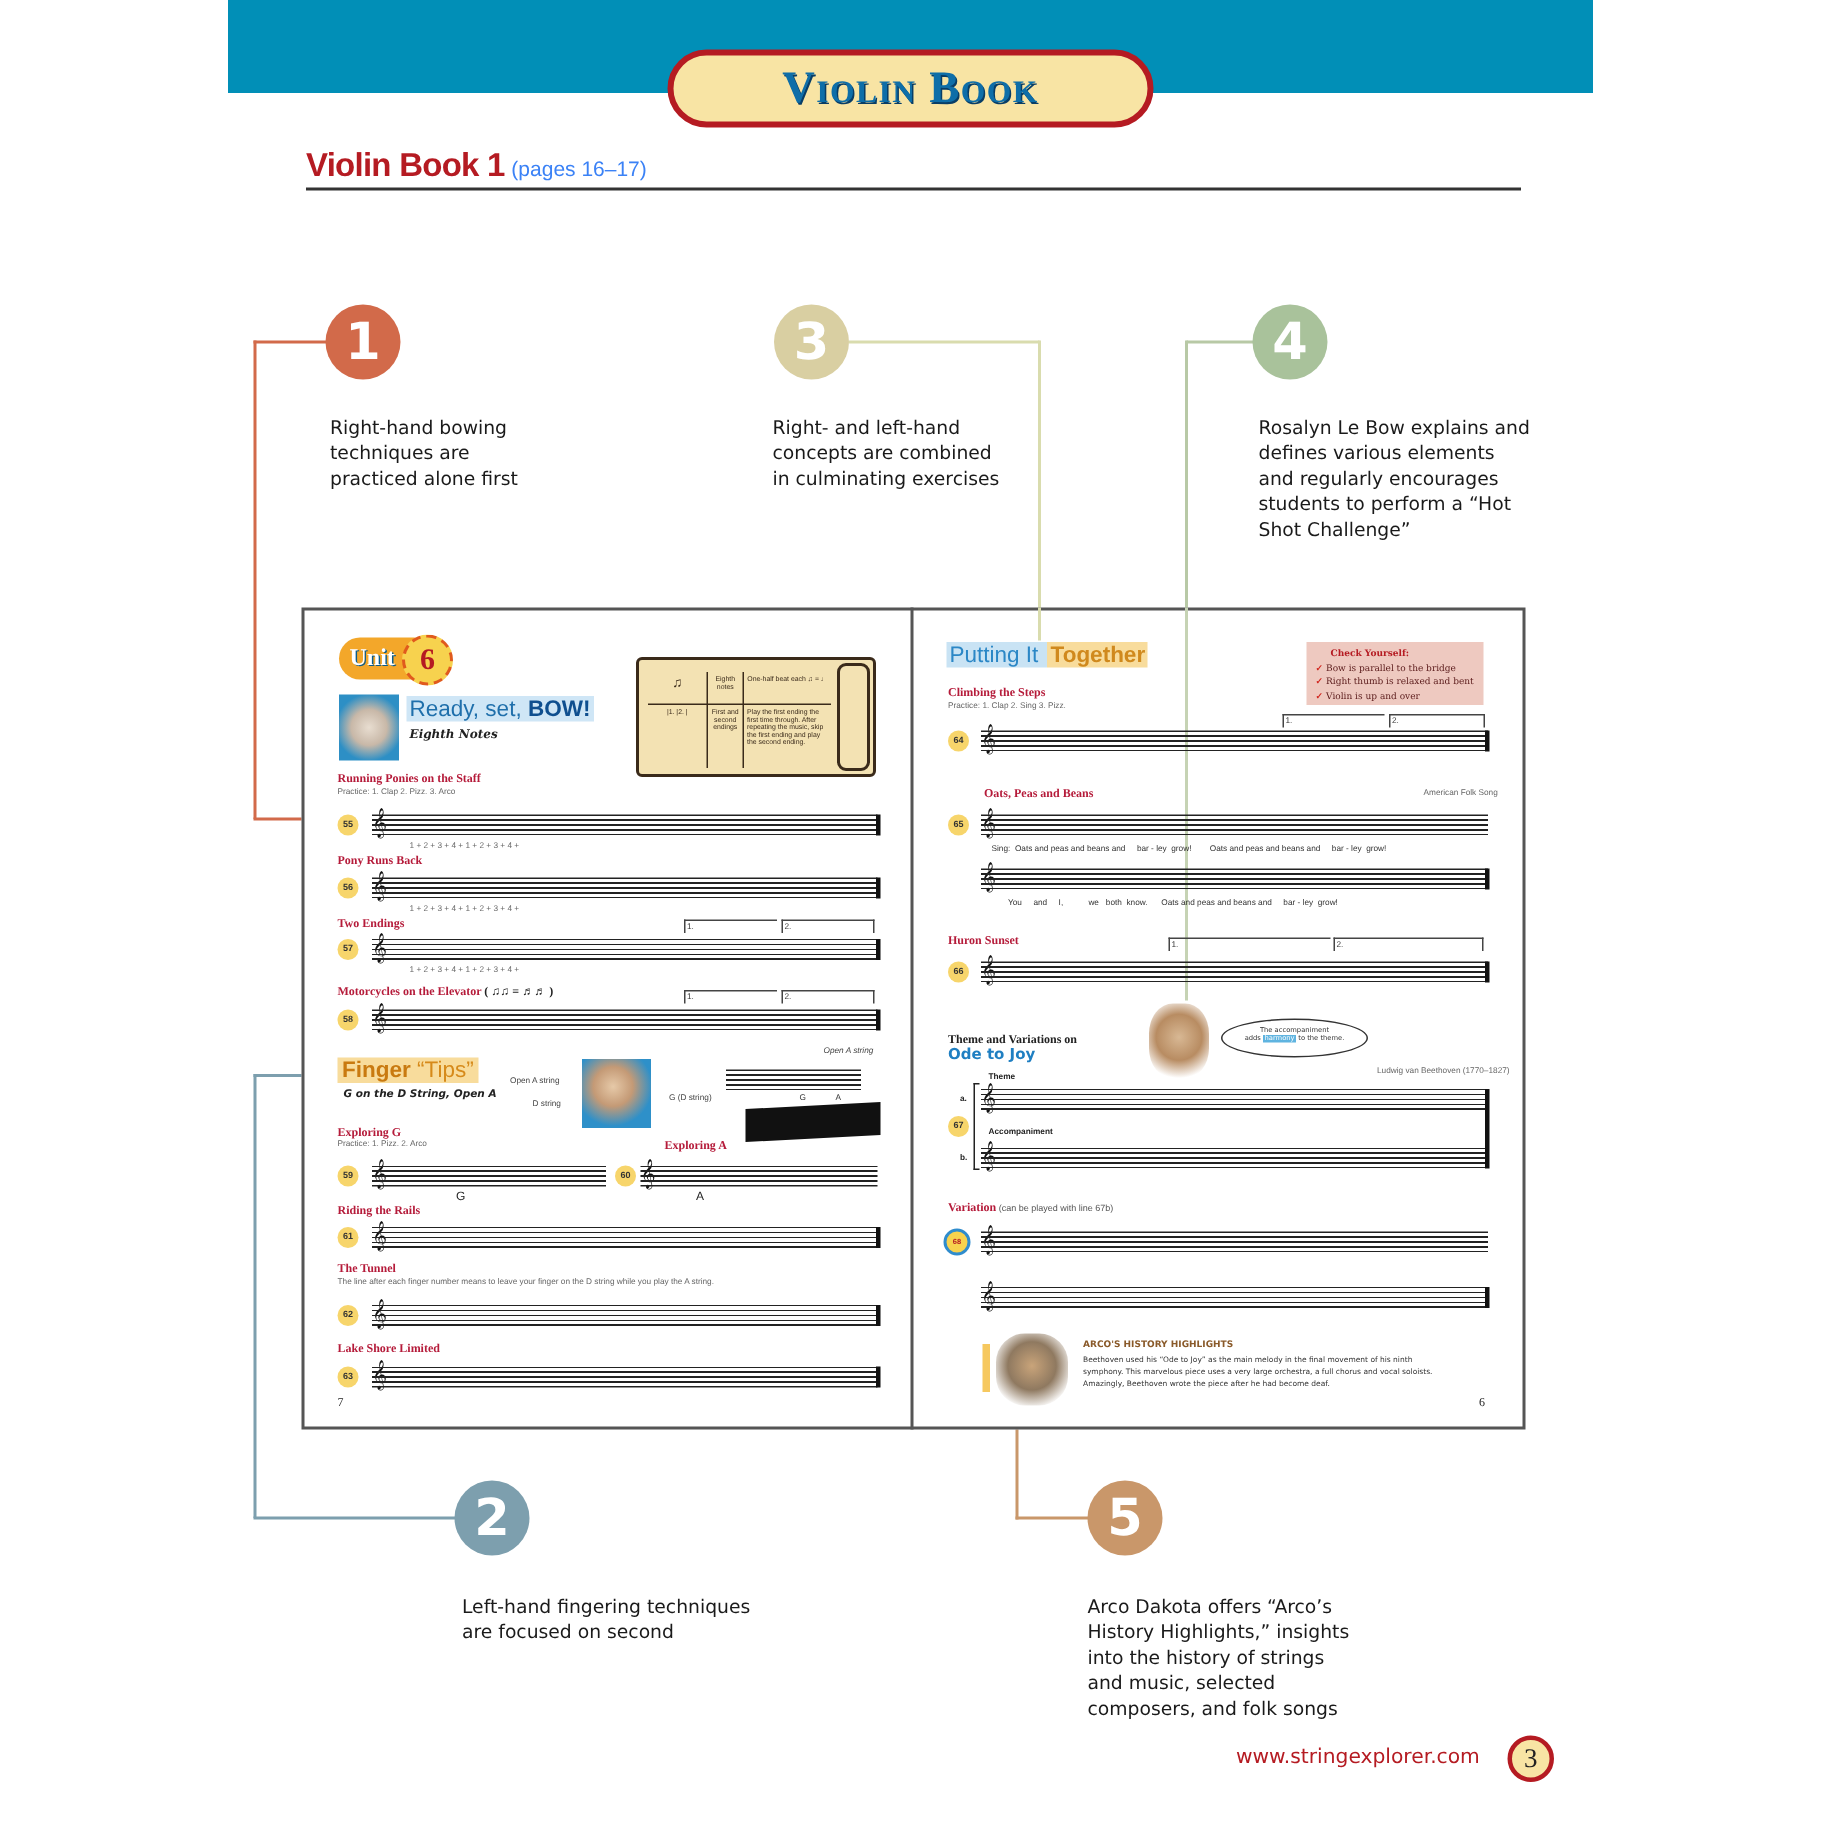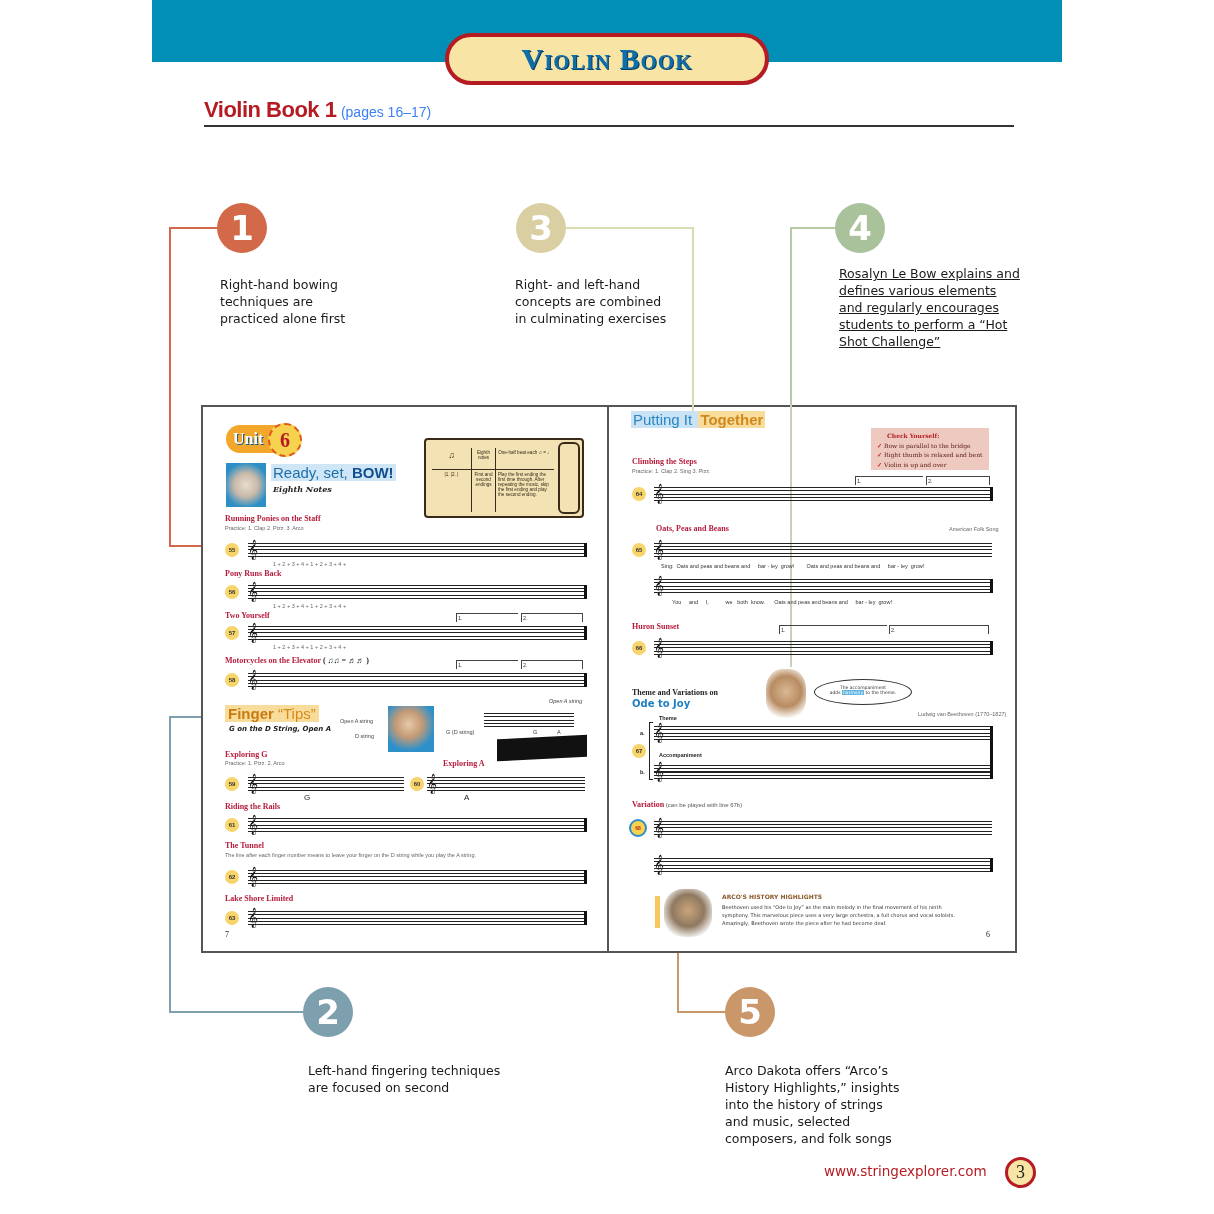--- a/index.html
+++ b/index.html
@@ -46,21 +46,21 @@
   .scroll-grid { position:absolute; left:6px; top:8px; width:122px; height:64px; display:grid; grid-template-columns: 40px 24px 58px; grid-template-rows: 22px 42px; }
   .scroll-grid div { border-right: 1px solid #3a2a1a; border-bottom: 1px solid #3a2a1a; padding: 2px; text-align:center; }
   .scroll-roll { position:absolute; right:2px; top:2px; width:22px; height:72px; border:2px solid #3a2a1a; border-radius: 6px; background:#f3e2b3; }
 
   .finger-tips { left: 225px; top: 705px; background: #f8dc9c; padding: 0 3px; font-family:"Liberation Sans", sans-serif; font-size: 15px; color: #d68a1a; }
   .finger-tips b { color: #c97a10; }
   .finger-sub { left: 229px; top: 725px; font-family:"DejaVu Sans", sans-serif; font-style: italic; font-weight: bold; font-size: 7px; color:#222; }
   .hand-photo { left: 388px; top: 706px; width: 46px; height: 46px; background: radial-gradient(circle at 45% 40%, #e6c9a8 0, #c49a76 35%, #2e90c9 70%); }
   .fingerboard { left: 497px; top: 737px; width: 90px; height: 22px; background: #111; transform: skewY(-3deg); }
 
-  .putting { left: 631px; top: 411px; font-family:"Liberation Sans", sans-serif; font-size: 15px; }
+  .putting { left: 631px; top: 428px; font-family:"Liberation Sans", sans-serif; font-size: 15px; }
   .putting .a { background: #c9e3f4; color: #2b87c6; padding: 0 2px; }
   .putting .b { background: #f8dc9c; color: #d0891d; font-weight: bold; padding: 0 2px; }
   .check-box { left: 871px; top: 428px; width: 118px; height: 42px; background: #eec9c0; padding: 3px 6px; font-family:"DejaVu Serif", serif; font-size: 6px; line-height: 9.5px; color: #5a1a1a; }
   .check-box .head { font-weight:bold; color:#b51b22; padding-left: 10px; }
   .check-box .ck { color:#d1261e; font-weight:bold; margin-right:2px; }
 
   .rosalyn { left: 766px; top: 669px; width: 40px; height: 50px; border-radius: 40%; background: radial-gradient(circle at 50% 45%, #d8b894 0, #b88c62 45%, #fff 80%); }
   .bubble { left: 814px; top: 679px; width: 98px; height: 26px; border: 1px solid #333; border-radius: 50%; font-family: "DejaVu Sans", sans-serif; font-size: 4.5px; text-align:center; padding-top: 5px; color:#333; }
   .bubble .hl { background:#5fb4e0; color:#fff; padding:0 1px; }
   .ode-h1 { left: 632px; top: 688px; font-family:"Liberation Serif", serif; font-weight:bold; font-size: 8px; color:#222; }
@@ -112,21 +112,21 @@
   <div>Right- and left-hand</div>
     <div>concepts are combined</div>
     <div>in culminating exercises</div>
 </div>
 
 <div class="abs line" style="left:791px;top:227px;width:45px;height:2px;background:#b8c9a6;"></div>
 <div class="abs line" style="left:790px;top:227px;width:2px;height:440px;background:#b8c9a6;"></div>
 <div class="abs num-circle" style="left:835px;top:203px;background:#a9c29b;">
     <span>4</span>
   </div>
-<div class="abs callout-text" style="left:839px;top:265px;text-decoration:underline;">
+<div class="abs callout-text" style="left:839px;top:276px;">
   <div>Rosalyn Le Bow explains and</div>
     <div>defines various elements</div>
     <div>and regularly encourages</div>
     <div>students to perform a “Hot</div>
     <div>Shot Challenge”</div>
 </div>
 
 <div class="abs line" style="left:169px;top:716px;width:52px;height:2px;background:#7d9fae;"></div>
 <div class="abs line" style="left:169px;top:716px;width:2px;height:296px;background:#7d9fae;"></div>
 <div class="abs line" style="left:169px;top:1011px;width:135px;height:2px;background:#7d9fae;"></div>
@@ -187,21 +187,21 @@
 <div class="abs staff-end" style="left:584px;top:543px;"></div>
 <div class="abs tiny" style="left:273px;top:561px;">1 + 2 + 3 + 4 +   1 + 2 + 3 + 4 +</div>
 
 <div class="abs tune-title" style="left:225px;top:569px;">Pony Runs Back</div>
 <div class="abs line-num" style="left:225px;top:585px;">56</div>
 <div class="abs clef" style="left:248px;top:584px;">𝄞</div>
 <div class="abs staff" style="left:248px;top:585px;width:337px;"></div>
 <div class="abs staff-end" style="left:584px;top:585px;"></div>
 <div class="abs tiny" style="left:273px;top:603px;">1 + 2 + 3 + 4 +   1 + 2 + 3 + 4 +</div>
 
-<div class="abs tune-title" style="left:225px;top:611px;">Two Yourself</div>
+<div class="abs tune-title" style="left:225px;top:611px;">Two Endings</div>
 <div class="abs line-num" style="left:225px;top:626px;">57</div>
 <div class="abs clef" style="left:248px;top:625px;">𝄞</div>
 <div class="abs staff" style="left:248px;top:626px;width:337px;"></div>
 <div class="abs staff-end" style="left:584px;top:626px;"></div>
 <div class="abs tiny" style="left:273px;top:644px;">1 + 2 + 3 + 4 +   1 + 2 + 3 + 4 +</div>
 <div class="abs tiny" style="left:456px;top:613px;border-top:1px solid #444;border-left:1px solid #444;width:62px;padding:1px;color:#333;">1.</div>
 <div class="abs tiny" style="left:521px;top:613px;border-top:1px solid #444;border-left:1px solid #444;border-right:1px solid #444;width:62px;padding:1px;color:#333;">2.</div>
 
 <div class="abs tune-title" style="left:225px;top:656px;"><span>Motorcycles on the Elevator</span> <span style="color:#222;">( ♫♫ = ♬♬ )</span></div>
 <div class="abs line-num" style="left:225px;top:673px;">58</div>

